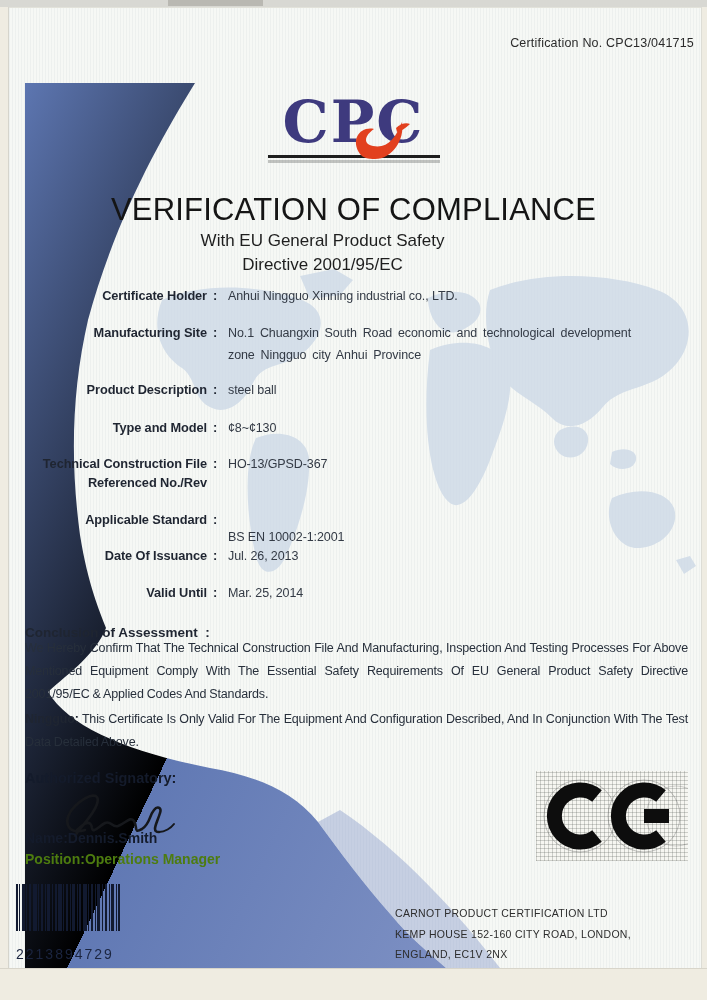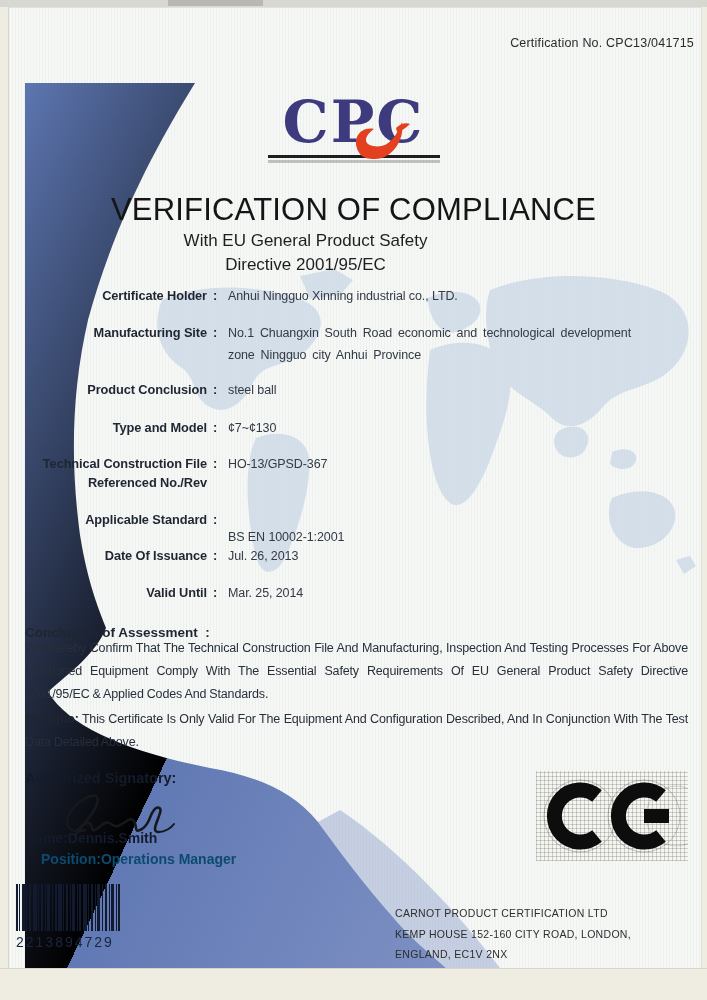--- a/index.html
+++ b/index.html
@@ -36,56 +36,56 @@
   }
   .logo-swoosh{position:absolute;left:50%;top:22px;margin-left:-4px;width:64px;height:52px;}
   .logo-rule{width:172px;height:3px;background:#1e1e1e;margin:2px auto 0 auto;box-shadow:0 5px 0 rgba(30,30,30,.25);}
   .logo-tag{
     font-family:"DejaVu Serif","Liberation Serif",serif;font-weight:700;
     font-size:15px;color:#ba1d1a;margin-top:6px;letter-spacing:.3px;
   }
 
   .title{position:absolute;left:0;top:192px;width:707px;text-align:center;
     font-size:31px;color:#151515;letter-spacing:.2px;}
-  .subtitle{position:absolute;left:1px;width:609px;text-align:center;font-size:17px;color:#1e1e1e;}
+  .subtitle{position:absolute;left:18px;width:609px;text-align:center;font-size:17px;color:#1e1e1e;}
   .sub1{top:231px;} .sub2{top:255px;}
 
   
   .flabel{position:absolute;left:5px;width:202px;text-align:right;
     font-size:12.8px;font-weight:bold;color:#1f2531;letter-spacing:-.1px;}
   .fcolon{position:absolute;left:213px;font-size:12.8px;font-weight:bold;color:#1f2531;}
   .fvalue{position:absolute;left:228px;width:458px;font-size:12.5px;color:#333a45;letter-spacing:-.1px;}
   .just{word-spacing:2.5px;}
 
   .section-label{position:absolute;left:25px;font-size:13.5px;font-weight:bold;color:#1f2531;}
   .para{
     position:absolute;left:25px;width:663px;font-size:12.5px;color:#272f3b;
     line-height:23px;text-align:justify;letter-spacing:-.15px;word-spacing:-.3px;
   }
   .para b{color:#1f2531;}
 
   .sig-heading{position:absolute;left:25px;top:770px;font-size:14.5px;font-weight:bold;color:#141b2b;}
   .signature{position:absolute;left:55px;top:786px;width:140px;height:52px;}
   .sig-name{position:absolute;left:25px;top:830px;font-size:14px;font-weight:bold;color:#141b2b;text-align:right;}
-  .sig-pos{position:absolute;left:25px;top:851px;font-size:14px;font-weight:bold;color:#0c4a6e;margin-left:16px;}
+  .sig-pos{position:absolute;left:25px;top:851px;font-size:14px;font-weight:bold;color:#4d7c0f;}
 
   
   .ce-box{
     position:absolute;left:536px;top:771px;width:152px;height:90px;
     background-color:#f6f6f1;
     background-image:
       repeating-linear-gradient(0deg, rgba(95,100,95,.28) 0 1px, transparent 1px 4px),
       repeating-linear-gradient(90deg, rgba(95,100,95,.28) 0 1px, transparent 1px 4px);
   }
   .ce-box svg{position:absolute;left:0;top:0;width:152px;height:90px;}
 
   
   .barcode-wrap{position:absolute;left:16px;top:884px;width:120px;}
   .barcode-wrap svg{display:block;width:104px;height:47px;}
-  .barcode-num{margin-top:3px;font-size:14px;color:#16203a;letter-spacing:2px;color:#1b2540;}
+  .barcode-num{margin-top:15px;font-size:14px;color:#16203a;letter-spacing:2px;color:#1b2540;}
 
   .issuer{position:absolute;right:31px;top:903px;width:300px;
     font-size:10.5px;color:#2d2d2d;line-height:20.5px;letter-spacing:.3px;}
 
   .scan-bottom{position:absolute;left:0;top:968px;width:707px;height:32px;background:#efece1;}
   .scan-bottom-line{position:absolute;left:0;top:968px;width:707px;height:1px;background:#d8d5ca;}
 </style>
 </head>
 <body>
 
@@ -150,27 +150,27 @@
 
   <div class="flabel" style="top:288px">Certificate Holder</div>
   <div class="fcolon" style="top:288px">:</div>
   <div class="fvalue" style="top:289px">Anhui Ningguo Xinning industrial co., LTD.</div>
 
   <div class="flabel" style="top:325px">Manufacturing Site</div>
   <div class="fcolon" style="top:325px">:</div>
   <div class="fvalue just" style="top:326px">No.1 Chuangxin South Road  economic and technological development</div>
   <div class="fvalue just" style="top:348px">zone  Ningguo city Anhui Province</div>
 
-  <div class="flabel" style="top:382px">Product Conclusion</div>
+  <div class="flabel" style="top:382px">Product Description</div>
   <div class="fcolon" style="top:382px">:</div>
   <div class="fvalue" style="top:383px">steel ball</div>
 
   <div class="flabel" style="top:420px">Type and Model</div>
   <div class="fcolon" style="top:420px">:</div>
-  <div class="fvalue" style="top:421px">¢7~¢130</div>
+  <div class="fvalue" style="top:421px">¢8~¢130</div>
 
   <div class="flabel" style="top:456px">Technical Construction File</div>
   <div class="flabel" style="top:475px">Referenced No./Rev</div>
   <div class="fcolon" style="top:456px">:</div>
   <div class="fvalue" style="top:457px">HO-13/GPSD-367</div>
 
   <div class="flabel" style="top:512px">Applicable Standard</div>
   <div class="fcolon" style="top:512px">:</div>
   <div class="fvalue" style="top:530px">BS EN 10002-1:2001</div>
 

